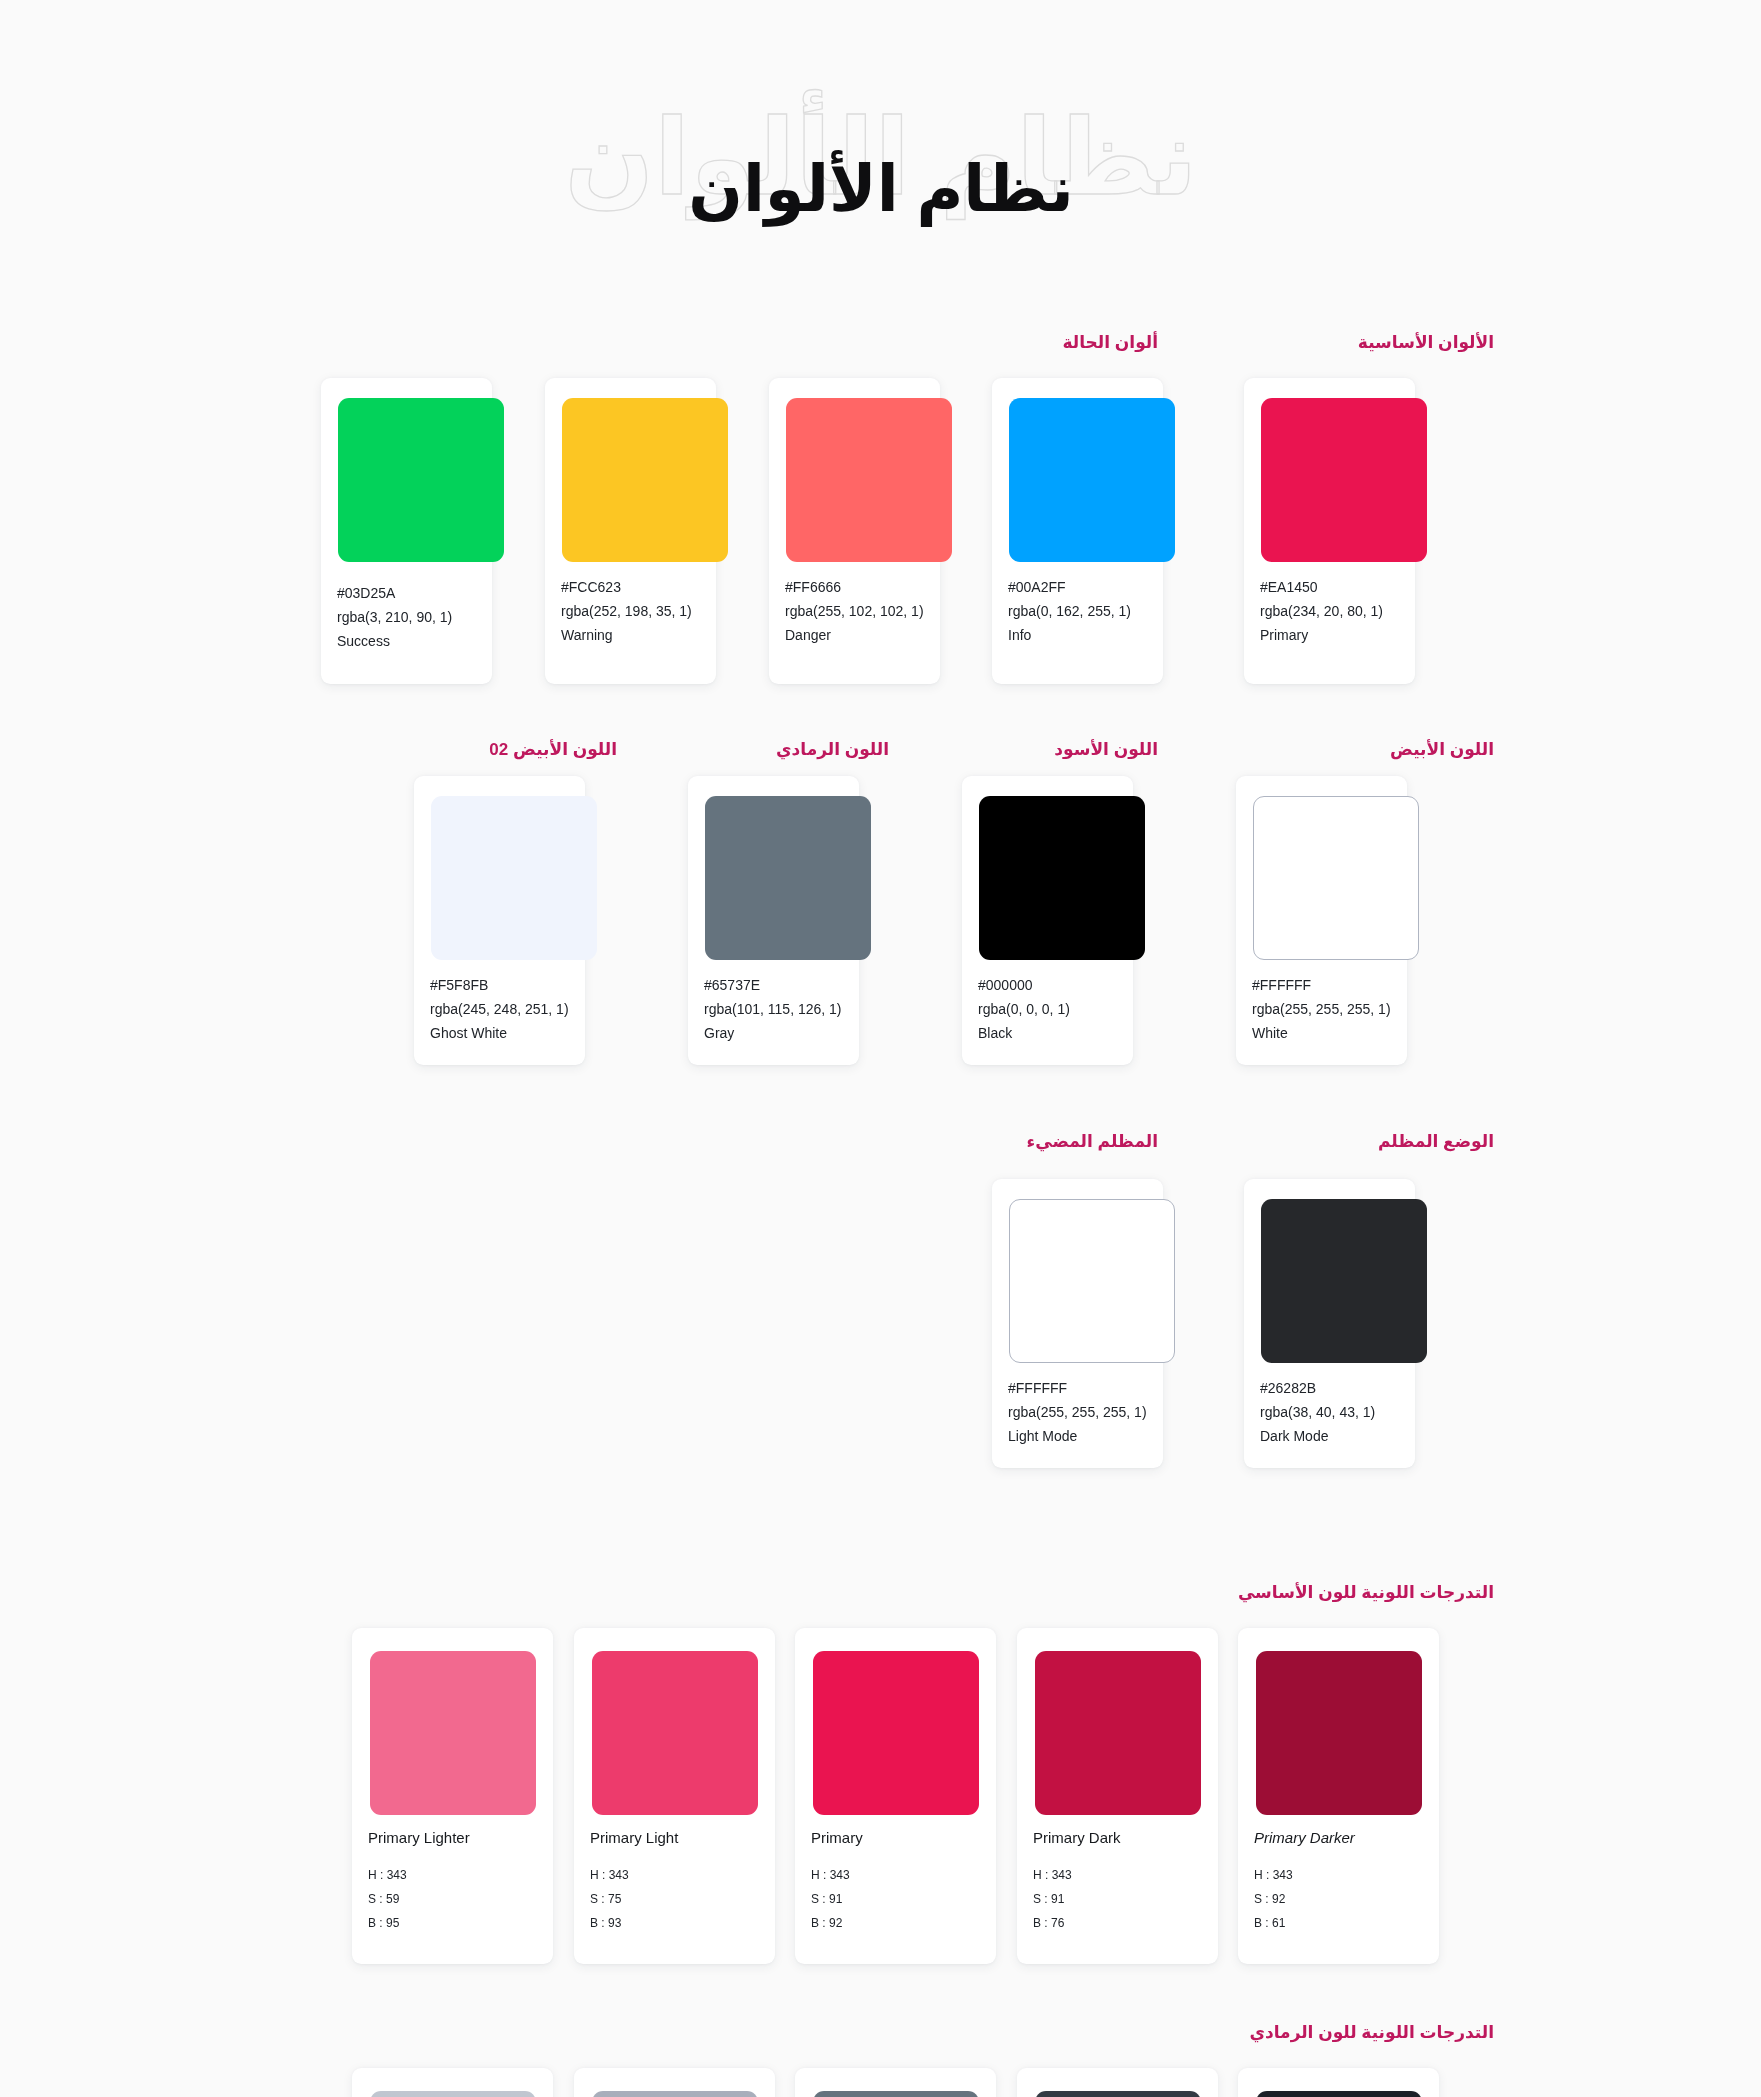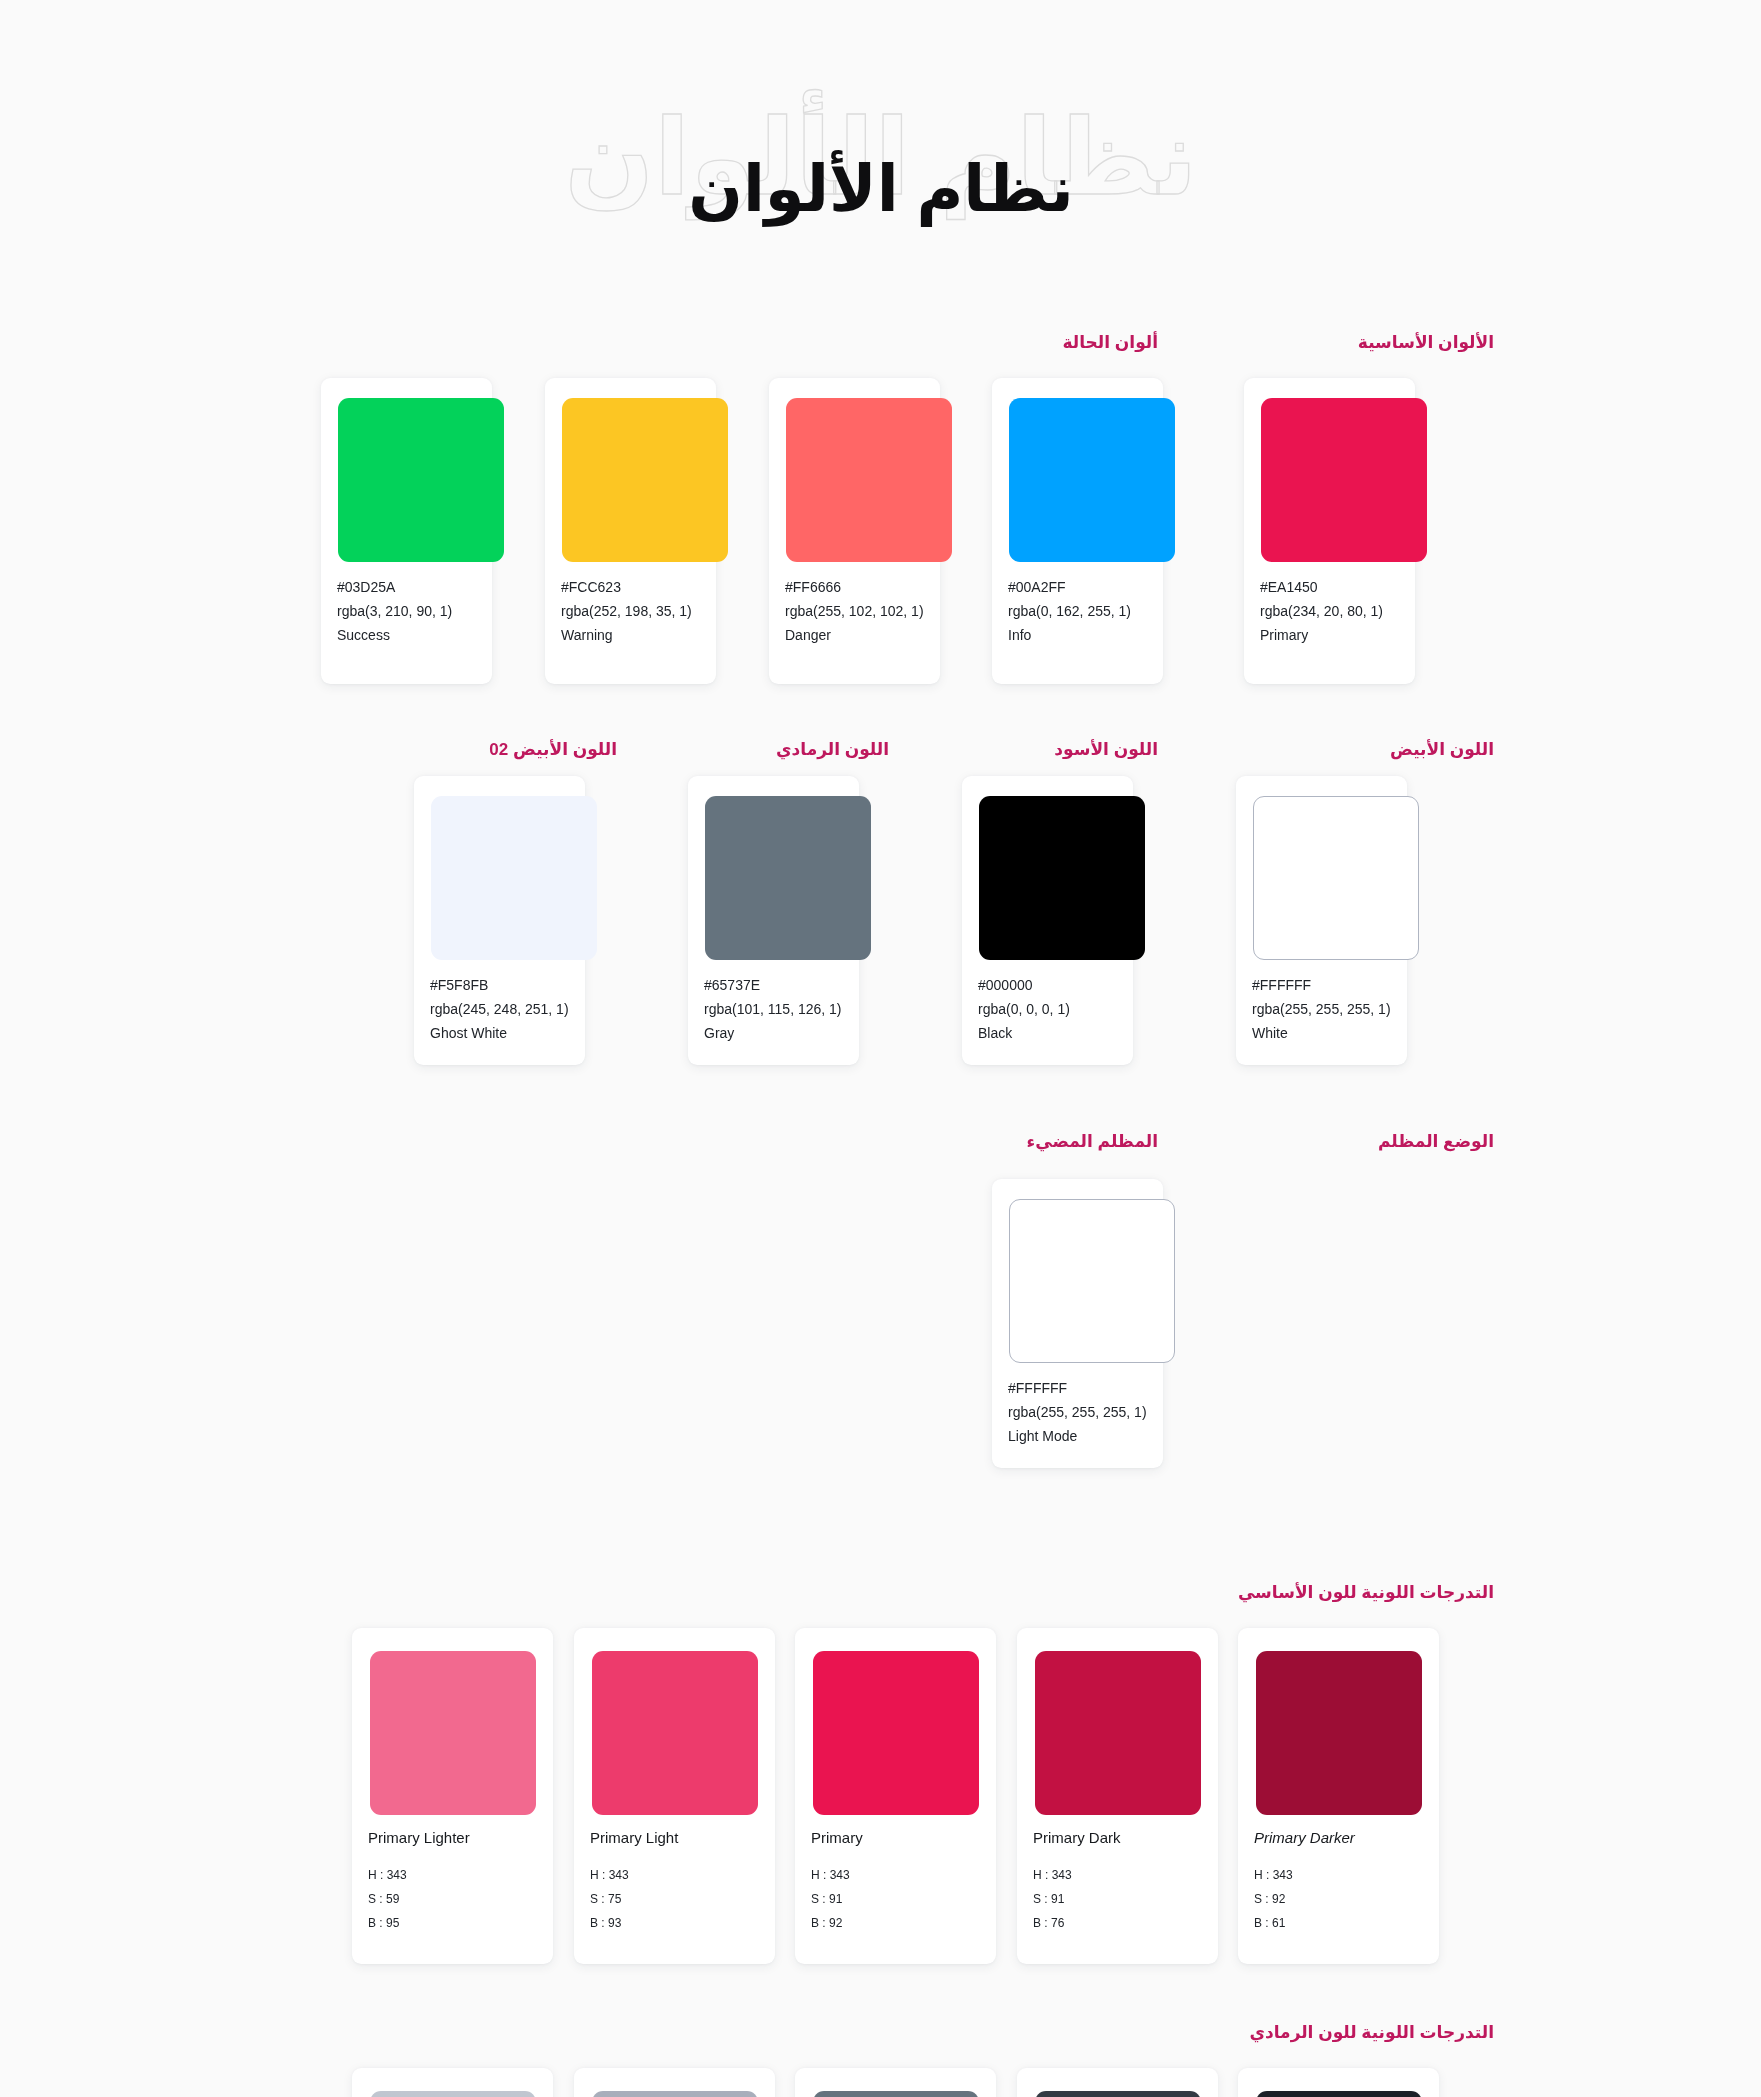--- a/index.html
+++ b/index.html
@@ -135,21 +135,21 @@
     <div class="title-main">نظام الألوان</div>
   </div>
 
   <div class="row" style="top:319px;">
     <div class="sec-label" style="right:604px; top:13.4px;">ألوان الحالة</div>
     <div class="sec-label" style="right:268px; top:13.4px;">الألوان الأساسية</div>
   </div>
 
   <div class="card" style="left:321px; top:378px; width:171px; height:306px;">
     <div class="swatch" style="left:17px; top:20px; width:166px; height:164px; background:#03D25A;"></div>
-    <div class="meta" style="top:197px;">
+    <div class="meta" style="top:203px;">
       <div>#03D25A</div>
       <div>rgba(3, 210, 90, 1)</div>
       <div>Success</div>
     </div>
   </div>
 
   <div class="card" style="left:545px; top:378px; width:171px; height:306px;">
     <div class="swatch" style="left:17px; top:20px; width:166px; height:164px; background:#FCC623;"></div>
     <div class="meta" style="top:197px;">
       <div>#FCC623</div>
@@ -235,20 +235,28 @@
 
   <div class="card" style="left:992px; top:1179px; width:171px; height:289px;">
     <div class="swatch bordered" style="left:17px; top:20px; width:166px; height:164px; background:#FFFFFF;"></div>
     <div class="meta" style="top:197px;">
       <div>#FFFFFF</div>
       <div>rgba(255, 255, 255, 1)</div>
       <div>Light Mode</div>
     </div>
   </div>
 
+  <div class="card" style="left:1244px; top:1179px; width:171px; height:289px;">
+    <div class="swatch" style="left:17px; top:20px; width:166px; height:164px; background:#26282B;"></div>
+    <div class="meta" style="top:197px;">
+      <div>#26282B</div>
+      <div>rgba(38, 40, 43, 1)</div>
+      <div>Dark Mode</div>
+    </div>
+  </div>
 
   <div class="row" style="top:1569px;">
     <div class="sec-label" style="right:268px; top:13.4px;">التدرجات اللونية للون الأساسي</div>
   </div>
 
   <div class="card" style="left:352px; top:1628px; width:201px; height:336px;">
     <div class="swatch" style="left:17.6px; top:22.7px; width:166px; height:164px; background:#F2698F;"></div>
     <div class="tint-name" style="top:201px;">Primary Lighter</div>
     <div class="hsb" style="top:235px;">
       <div><span>H :</span> <span>343</span></div>

